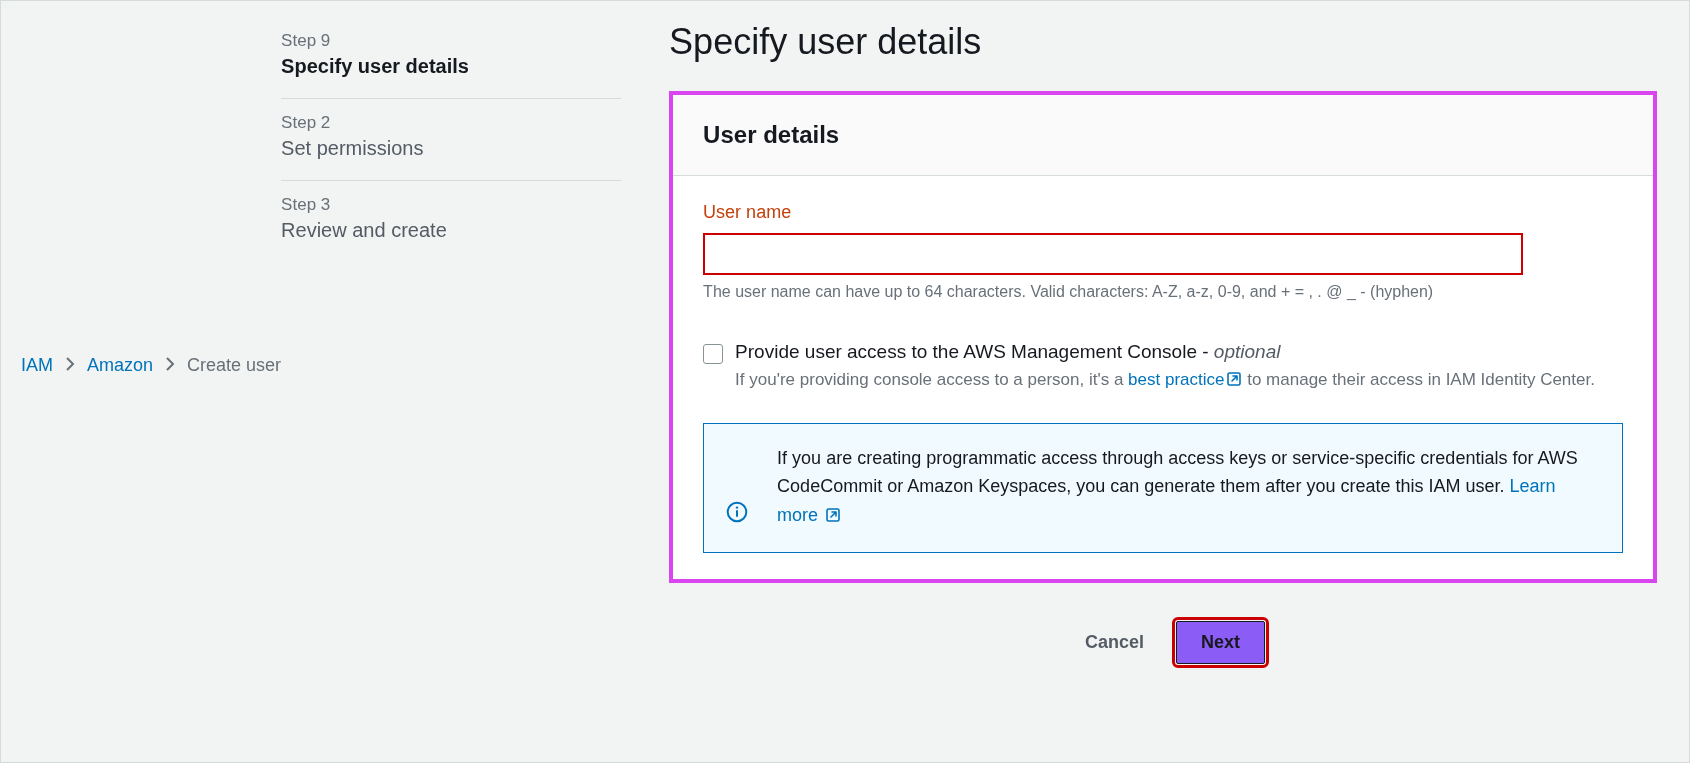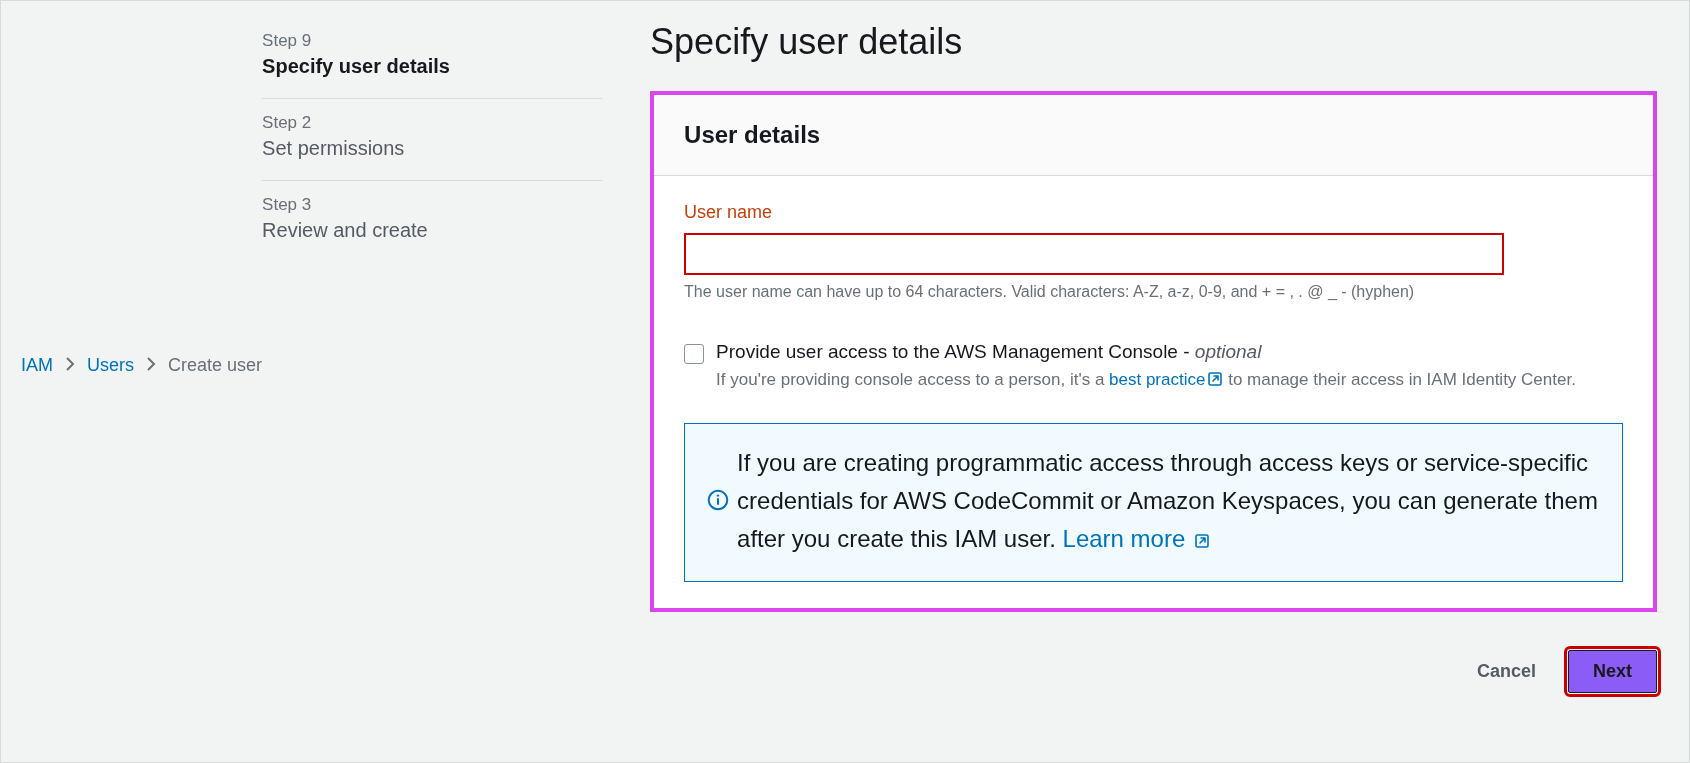--- a/index.html
+++ b/index.html
@@ -139,33 +139,33 @@
     display: inline-block;
     vertical-align: -2px;
     margin-left: 2px;
   }
   .info-box {
     margin-top: 28px;
     border: 1px solid #0073bb;
     background: #f1faff;
     padding: 20px 22px;
     display: flex;
-    gap: 8px;
-    align-items: center;
-    font-size: 24px;
+    gap: 29px;
+    align-items: flex-end;
+    font-size: 18px;
     line-height: 1.6;
     color: #16191f;
   }
   .info-icon {
     flex-shrink: 0;
     margin-top: 3px;
   }
   .footer {
     display: flex;
-    justify-content: flex-end;
+    justify-content: center;
     align-items: center;
     gap: 8px;
     margin-top: 38px;
   }
   .btn {
     font-size: 18px;
     font-weight: 700;
     padding: 10px 24px;
     cursor: pointer;
     border-radius: 2px;
@@ -187,21 +187,21 @@
 <body>
 
 <div class="page">
   <nav class="breadcrumb">
     <a>IAM</a>
     <span class="sep">
       <svg width="10" height="14" viewBox="0 0 10 14">
           <path d="M2 1 L8 7 L2 13" stroke="#687078" stroke-width="2" fill="none"></path>
         </svg>
     </span>
-    <a>Users</a>
+    <a>Amazon</a>
     <span class="sep">
       <svg width="10" height="14" viewBox="0 0 10 14">
           <path d="M2 1 L8 7 L2 13" stroke="#687078" stroke-width="2" fill="none"></path>
         </svg>
     </span>
     <span class="current">Create user</span>
   </nav>
 
   <div class="content">
     <aside class="steps">

